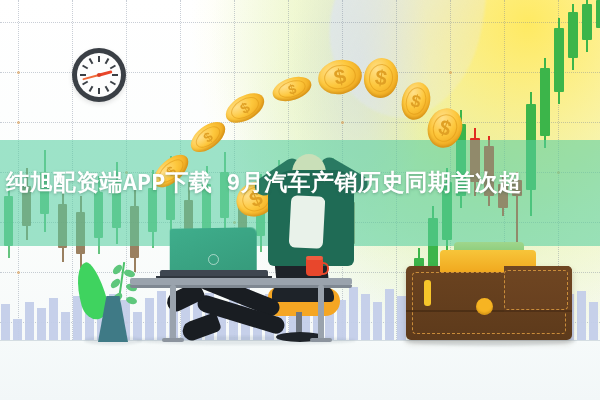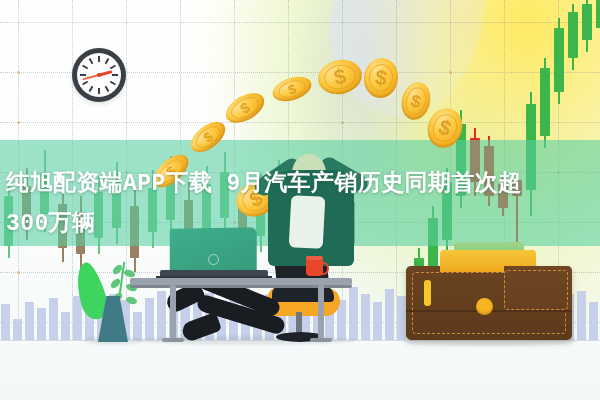--- a/index.html
+++ b/index.html
@@ -525,16 +525,15 @@
       <div class="stitch" style="left:98px;top:4px;width:62px;height:38px;"></div>
       <div class="fold"></div>
       <div class="tab"></div>
       <div class="clasp"></div>
     </div>
 
   </div>
 
   <div class="headline">
     <span>纯旭配资端APP下载 9月汽车产销历史同期首次超</span>
-    <span class="l2">300万辆</span>
   </div>
 
 </div>
 
 </body></html>

